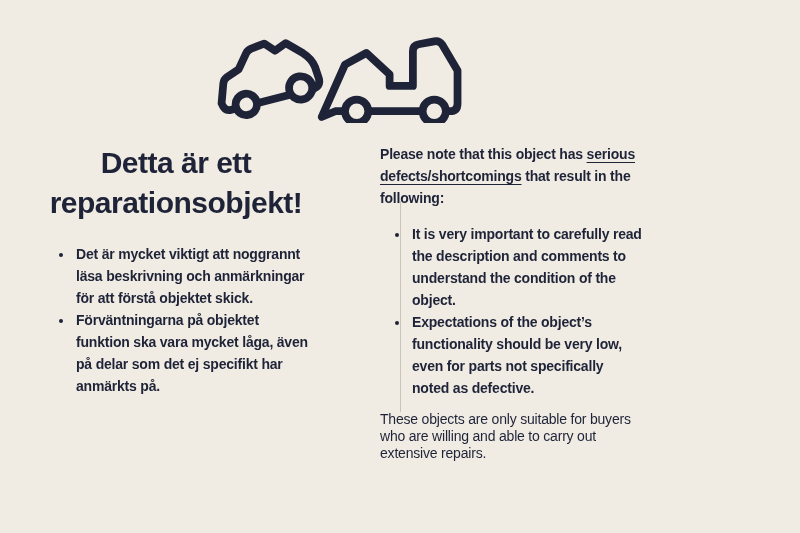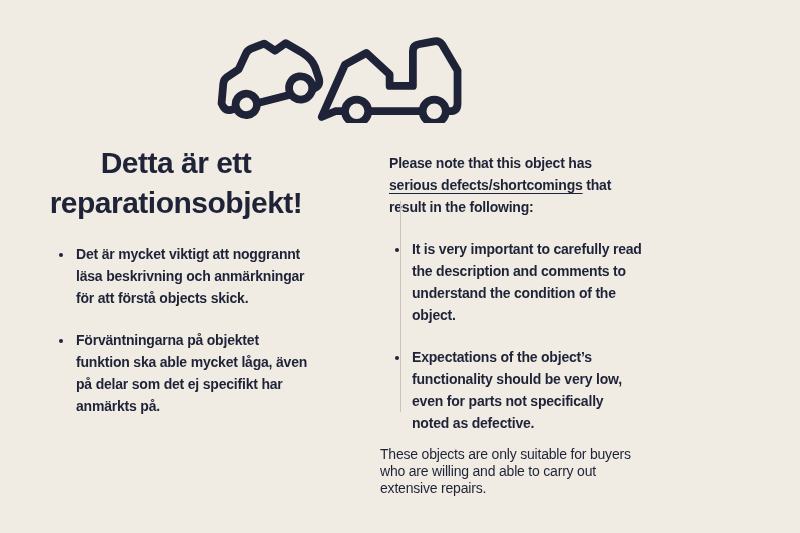--- a/index.html
+++ b/index.html
@@ -23,36 +23,36 @@
   .columns{display:flex;padding:0 44px;gap:72px;margin-top:20px;}
   .col{flex:1;min-width:0;}
 
   h1{
     margin:0 0 20px;
     font-size:30px;line-height:40px;
     font-weight:700;text-align:center;
     letter-spacing:-0.5px;
   }
   .intro{
-    margin:9px;
+    margin:0;
     font-size:14px;line-height:22px;
     font-weight:700;letter-spacing:-0.2px;
   }
   .u{
     text-decoration:underline;
     text-underline-offset:3px;
     text-decoration-thickness:1px;
   }
   ul.bullets{
     margin:14px 0 0;
     padding-left:30px;
     font-size:14px;line-height:22px;
     font-weight:700;letter-spacing:-0.2px;
   }
-  ul.bullets li{padding-left:2px;margin-top:20px;}
+  ul.bullets li{padding-left:2px;}
   .footer-note{
     margin:12px 0 0;
     font-size:14px;line-height:17px;
     font-weight:400;letter-spacing:-0.2px;
   }
   .divider{
     position:absolute;
     left:400px;top:201px;
     width:1px;height:211px;
     background:var(--div);
@@ -80,22 +80,22 @@
     </svg>
   </div>
 
   <div class="divider"></div>
 
   <div class="columns">
 
     <section class="col">
       <h1>Detta är ett reparationsobjekt!</h1>
       <ul class="bullets">
-        <li>Det är mycket viktigt att noggrannt läsa beskrivning och anmärkningar  för att förstå objects skick.</li>
-        <li>Förväntningarna på objektet funktion ska able mycket låga, även på delar som det ej specifikt har anmärkts på.</li>
+        <li>Det är mycket viktigt att noggrannt läsa beskrivning och anmärkningar  för att förstå objektet skick.</li>
+        <li>Förväntningarna på objektet funktion ska vara mycket låga, även på delar som det ej specifikt har anmärkts på.</li>
       </ul>
     </section>
 
     <section class="col">
       <p class="intro"><span>Please note that this object has </span><span class="u">serious defects/​shortcomings</span><span> that result in the following:</span></p>
       <ul class="bullets">
         <li>It is very important to carefully read the description and comments to understand the condition of the object.</li>
         <li>Expectations of the object’s functionality should be very low, even for parts not specifically noted as defective.</li>
       </ul>
       <p class="footer-note">These objects are only suitable for buyers who are willing and able to carry out extensive repairs.</p>

